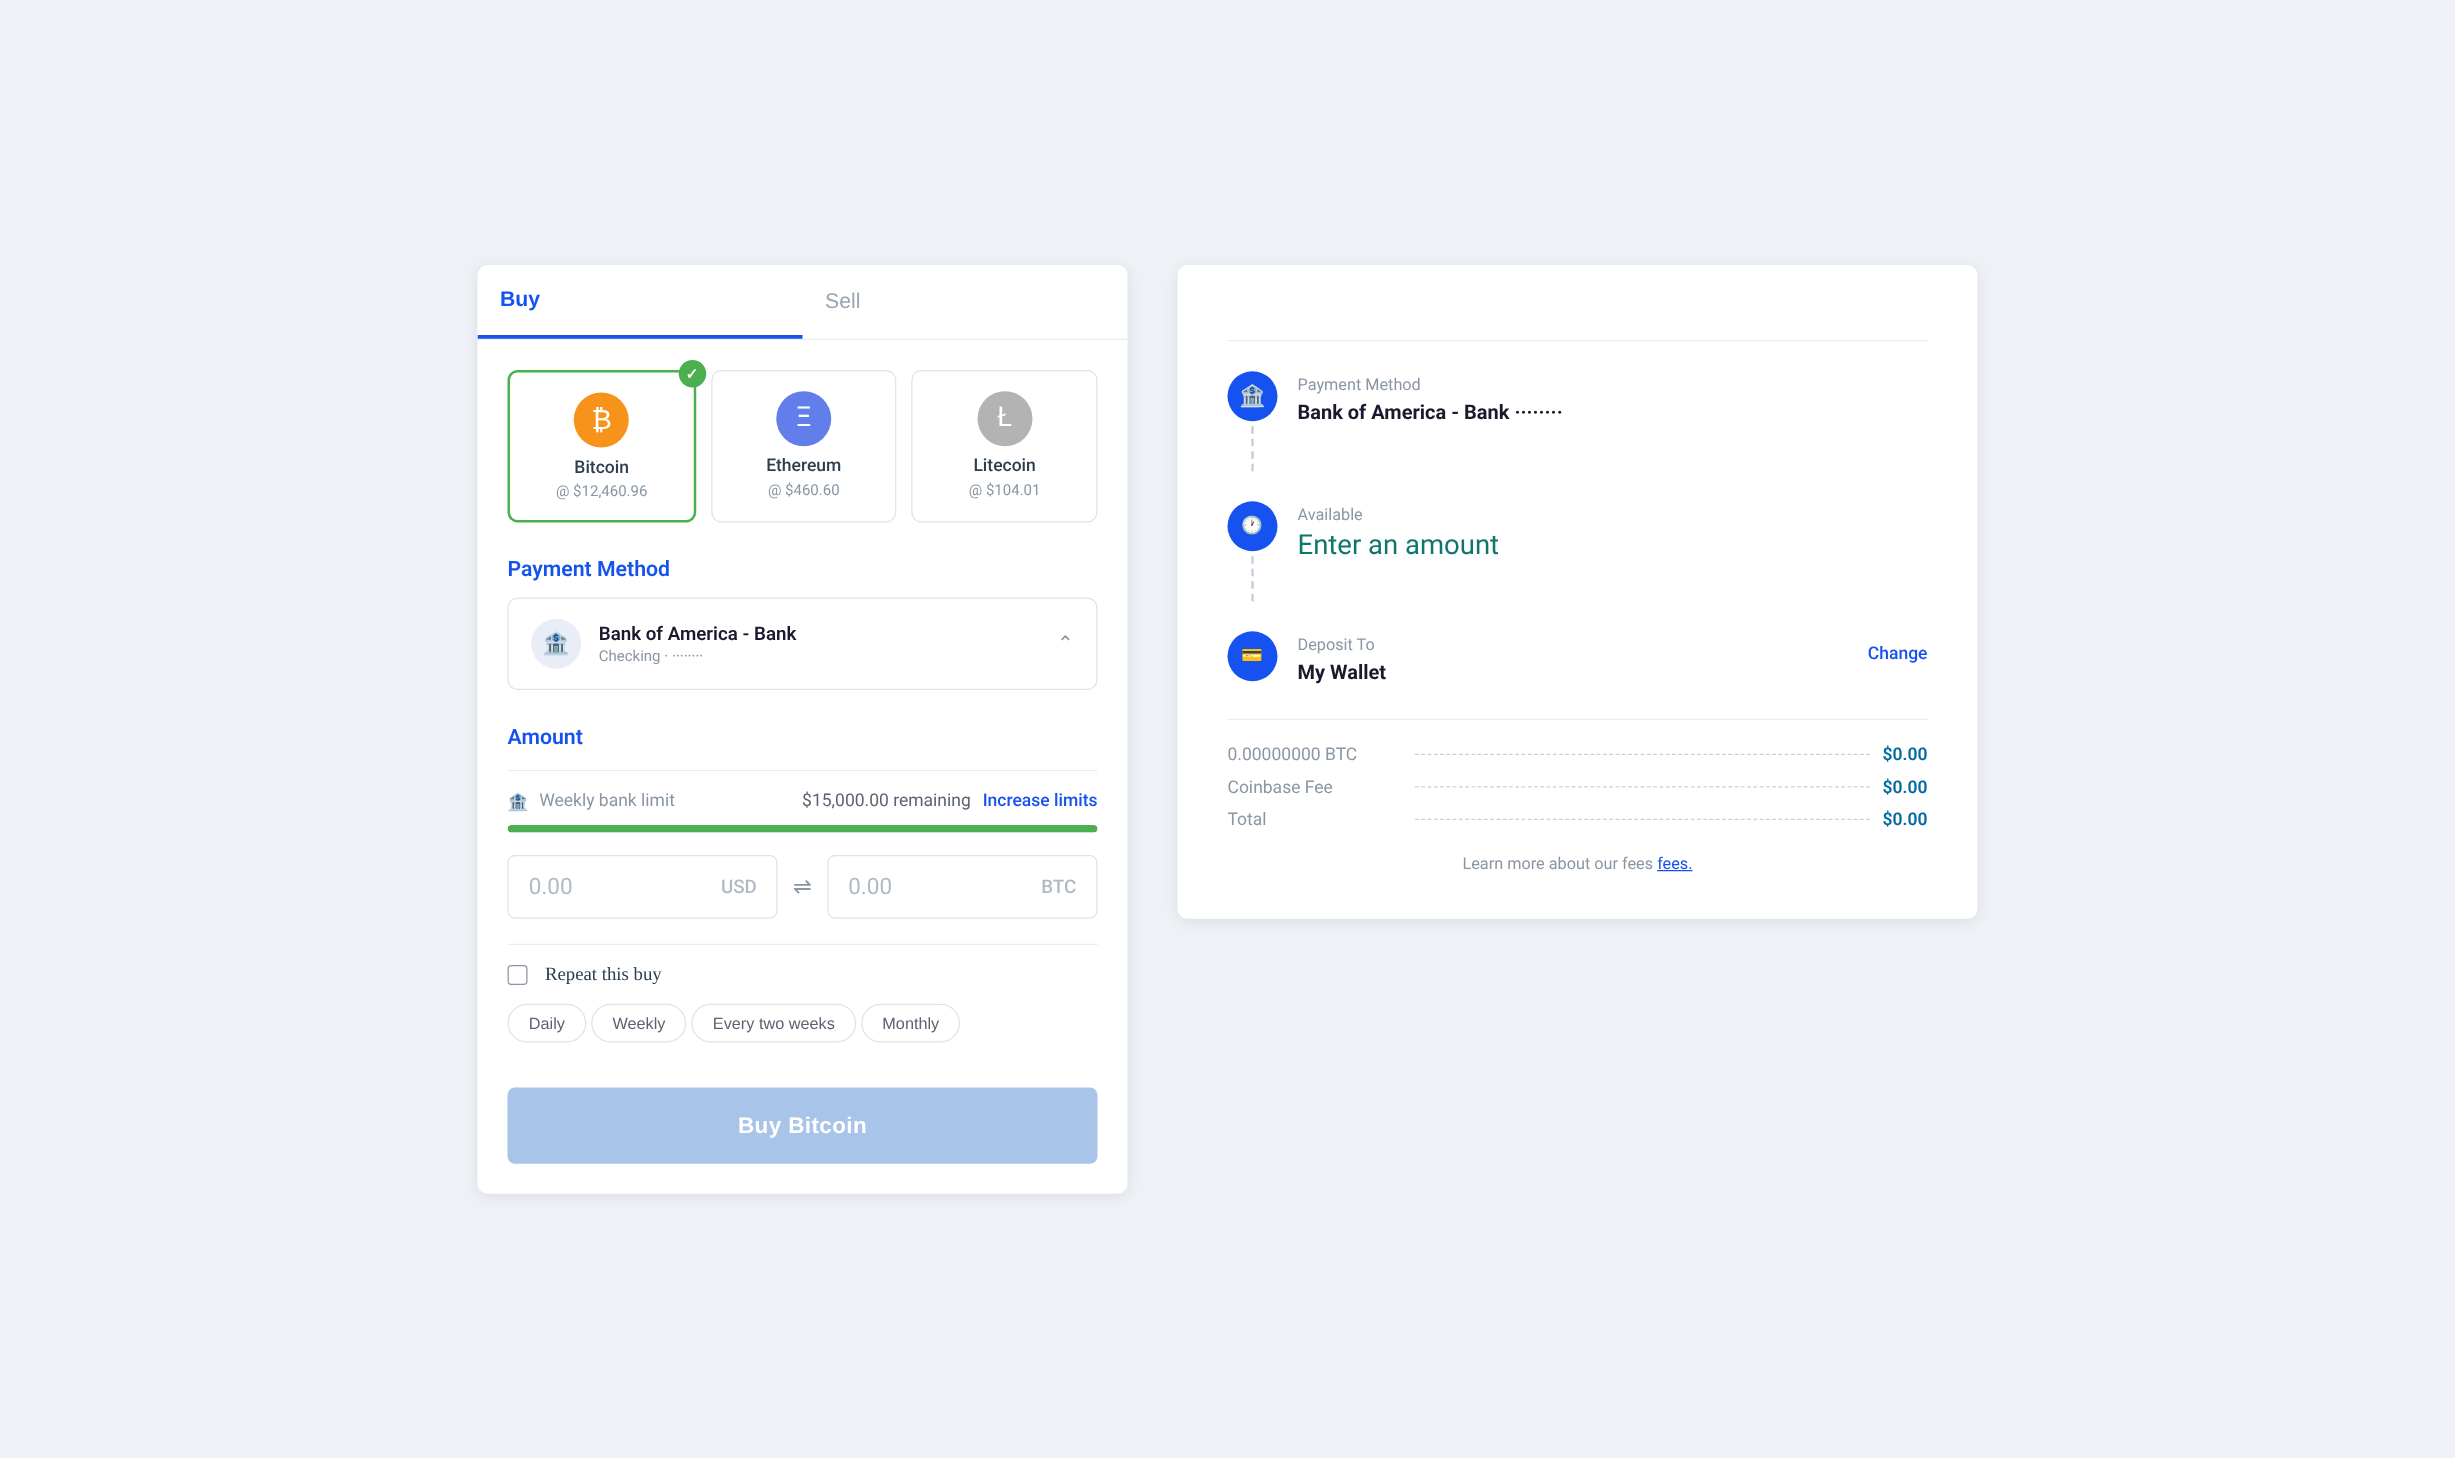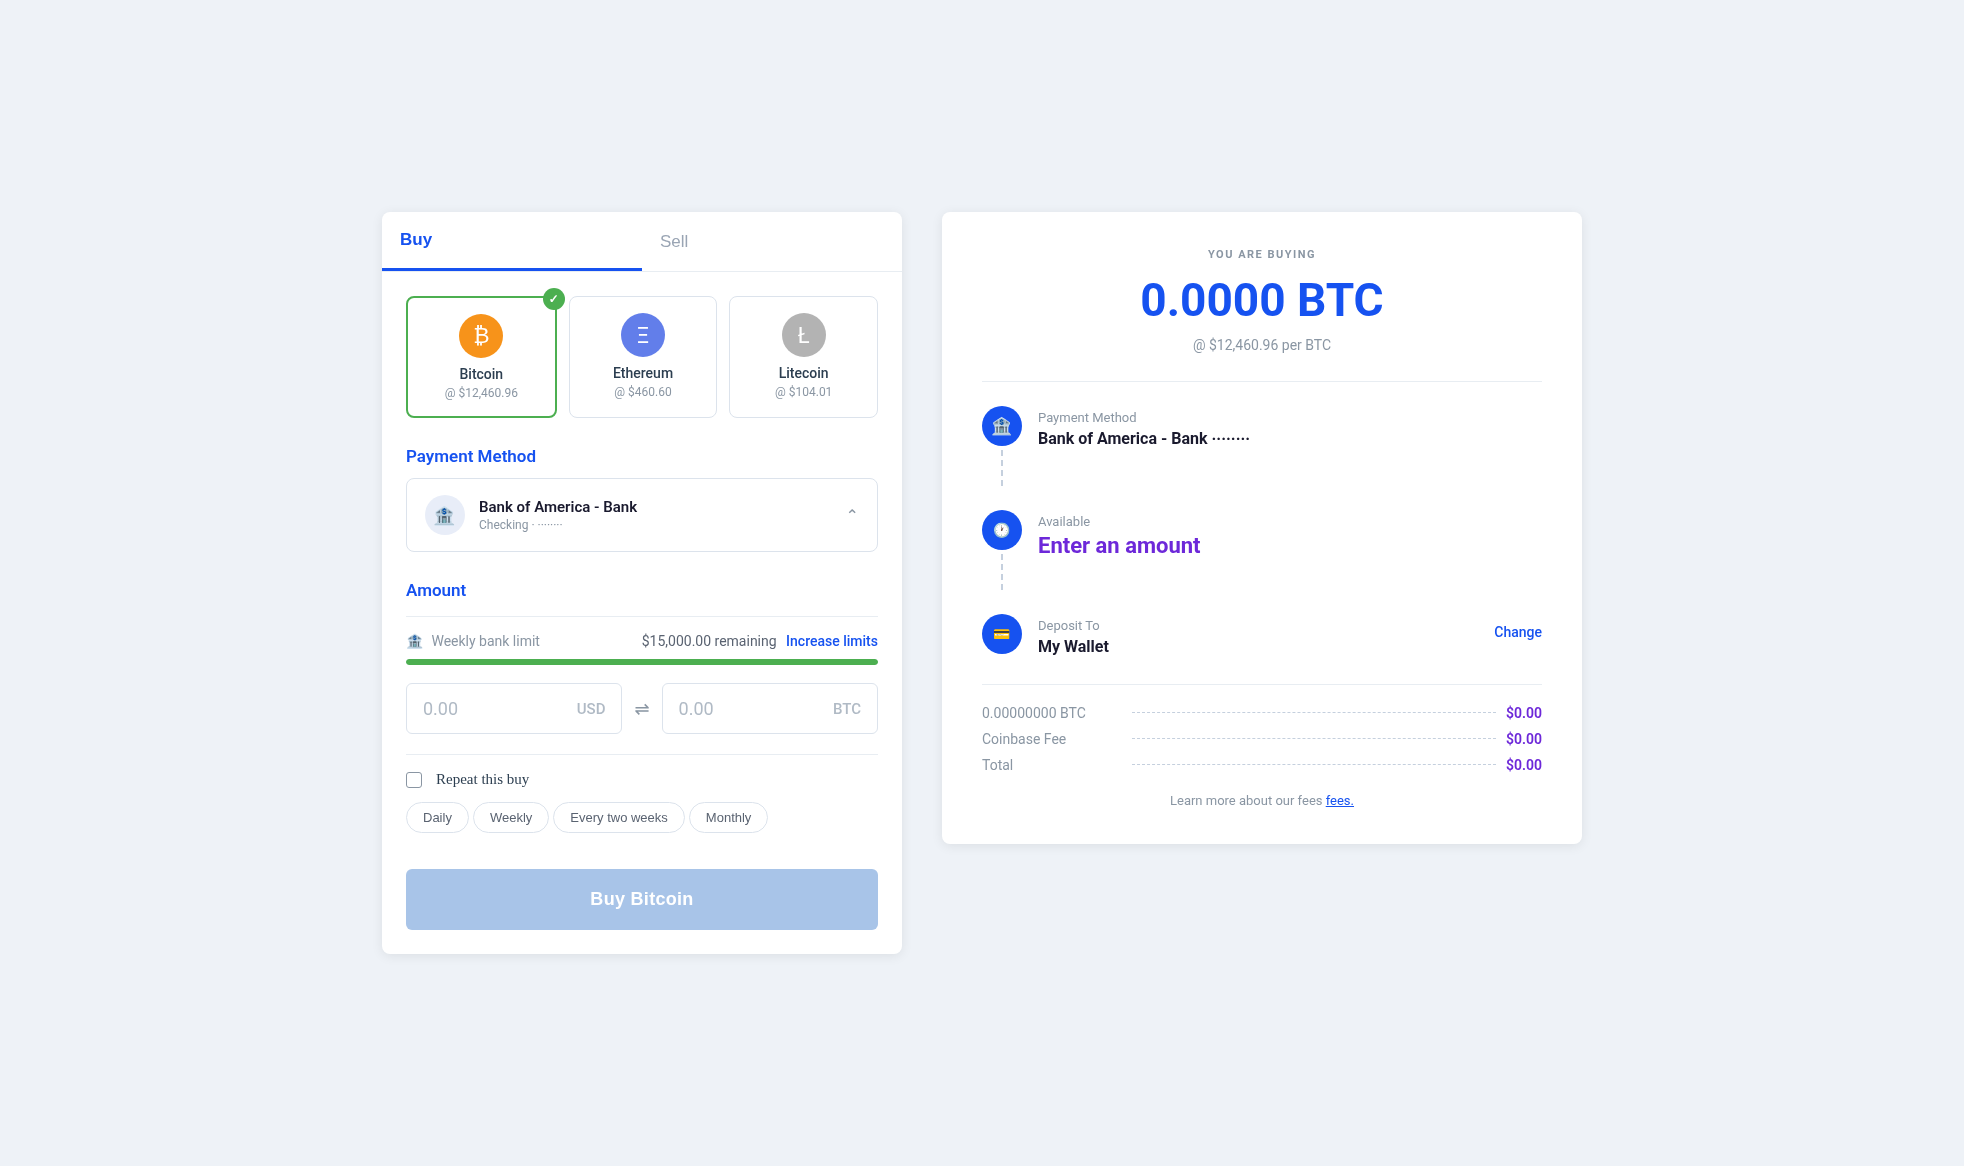--- a/index.html
+++ b/index.html
@@ -368,22 +368,22 @@
       color: #8a96a3;
       margin-bottom: 4px;
     }
     .receipt-text-value {
       font-size: 16px;
       font-weight: 700;
       color: #1a1a2e;
     }
     .receipt-text-value.placeholder {
       font-size: 22px;
-      font-weight: 700;
-      color: #6d28d9;
+      font-weight: 400;
+      color: #0f766e;
     }
     .receipt-change-link {
       font-size: 14px;
       color: #1652f0;
       text-decoration: none;
       font-weight: 500;
       margin-top: 6px;
       display: inline-block;
     }
 
@@ -433,21 +433,21 @@
     }
     .total-row-dots {
       flex: 1;
       border-bottom: 1px dashed #c5d0de;
       margin: 0 10px;
       height: 1px;
       margin-bottom: 1px;
     }
     .total-row-value {
       font-size: 14px;
-      color: #6d28d9;
+      color: #0369a1;
       font-weight: 600;
     }
 
     
     .learn-more {
       text-align: center;
       font-size: 13px;
       color: #8a96a3;
       margin-top: 10px;
     }
@@ -541,25 +541,20 @@
           <button class="repeat-btn">Monthly</button>
         </div>
       </div>
 
       <button class="buy-button">Buy Bitcoin</button>
 
     </div>
   </div>
 
   <div class="right-panel">
-    <div class="you-are-buying">
-      <div class="you-are-buying-label">YOU ARE BUYING</div>
-      <div class="btc-amount">0.0000 BTC</div>
-      <div class="btc-price">@ $12,460.96 per BTC</div>
-    </div>
 
     <hr class="right-divider">
 
     <div class="receipt-item">
       <div class="receipt-icon-col">
         <div class="receipt-icon-circle">🏦</div>
         <div class="dashed-line"></div>
       </div>
       <div class="receipt-text">
         <div class="receipt-text-label">Payment Method</div>

